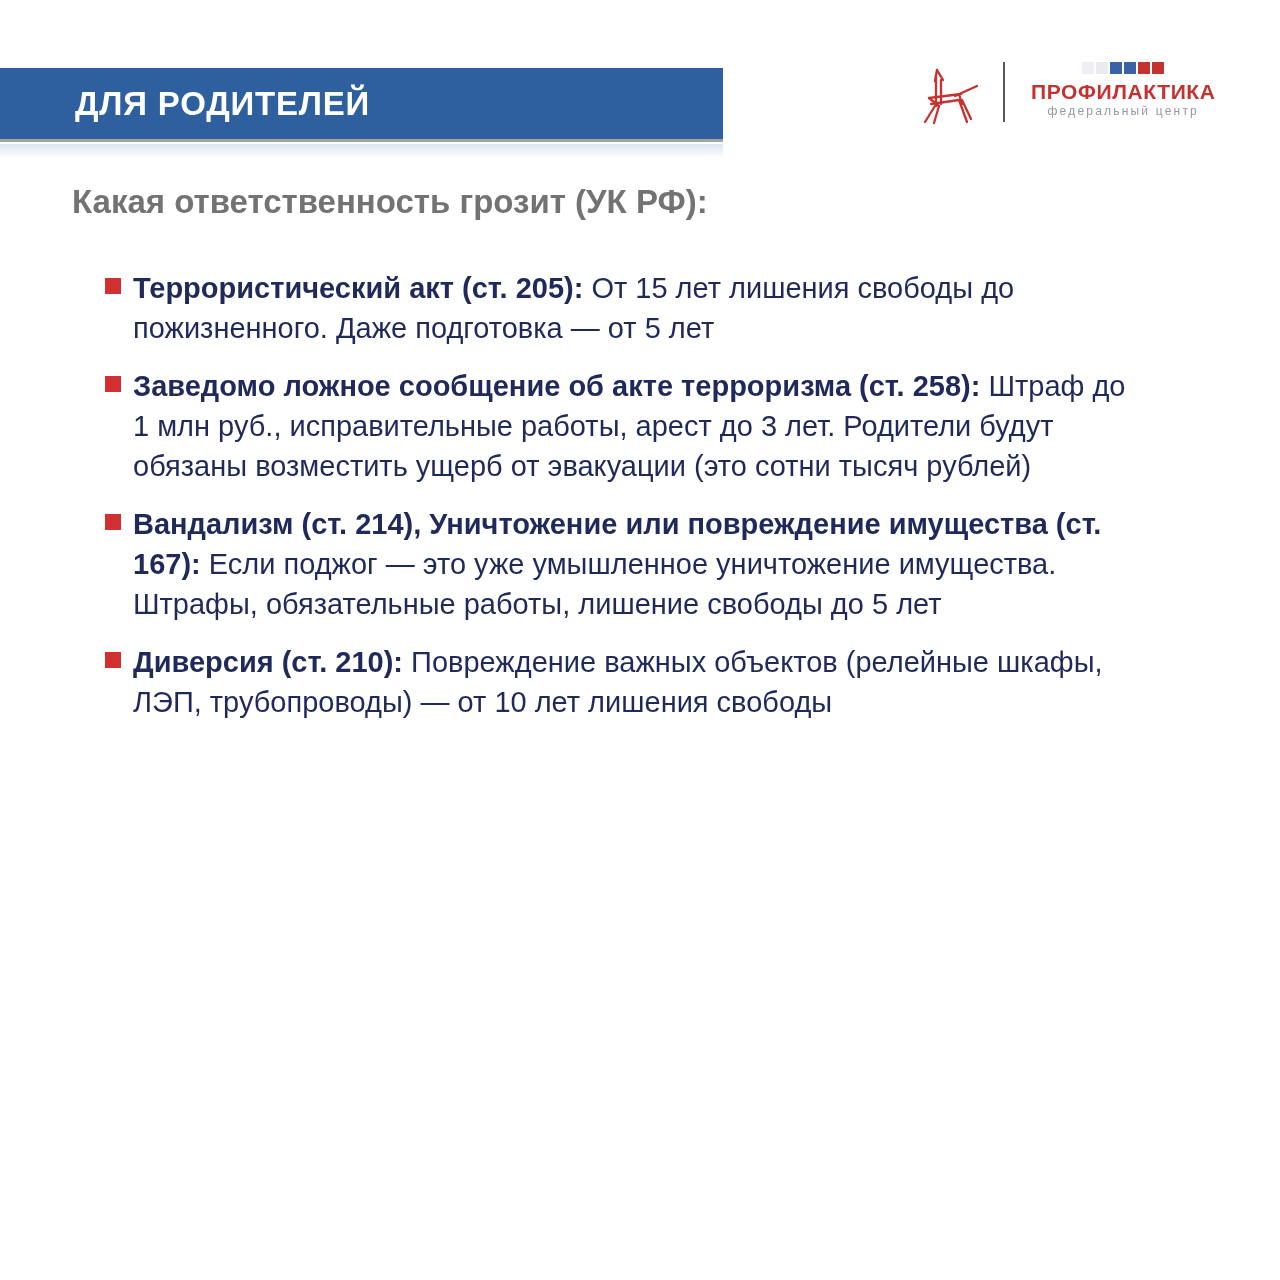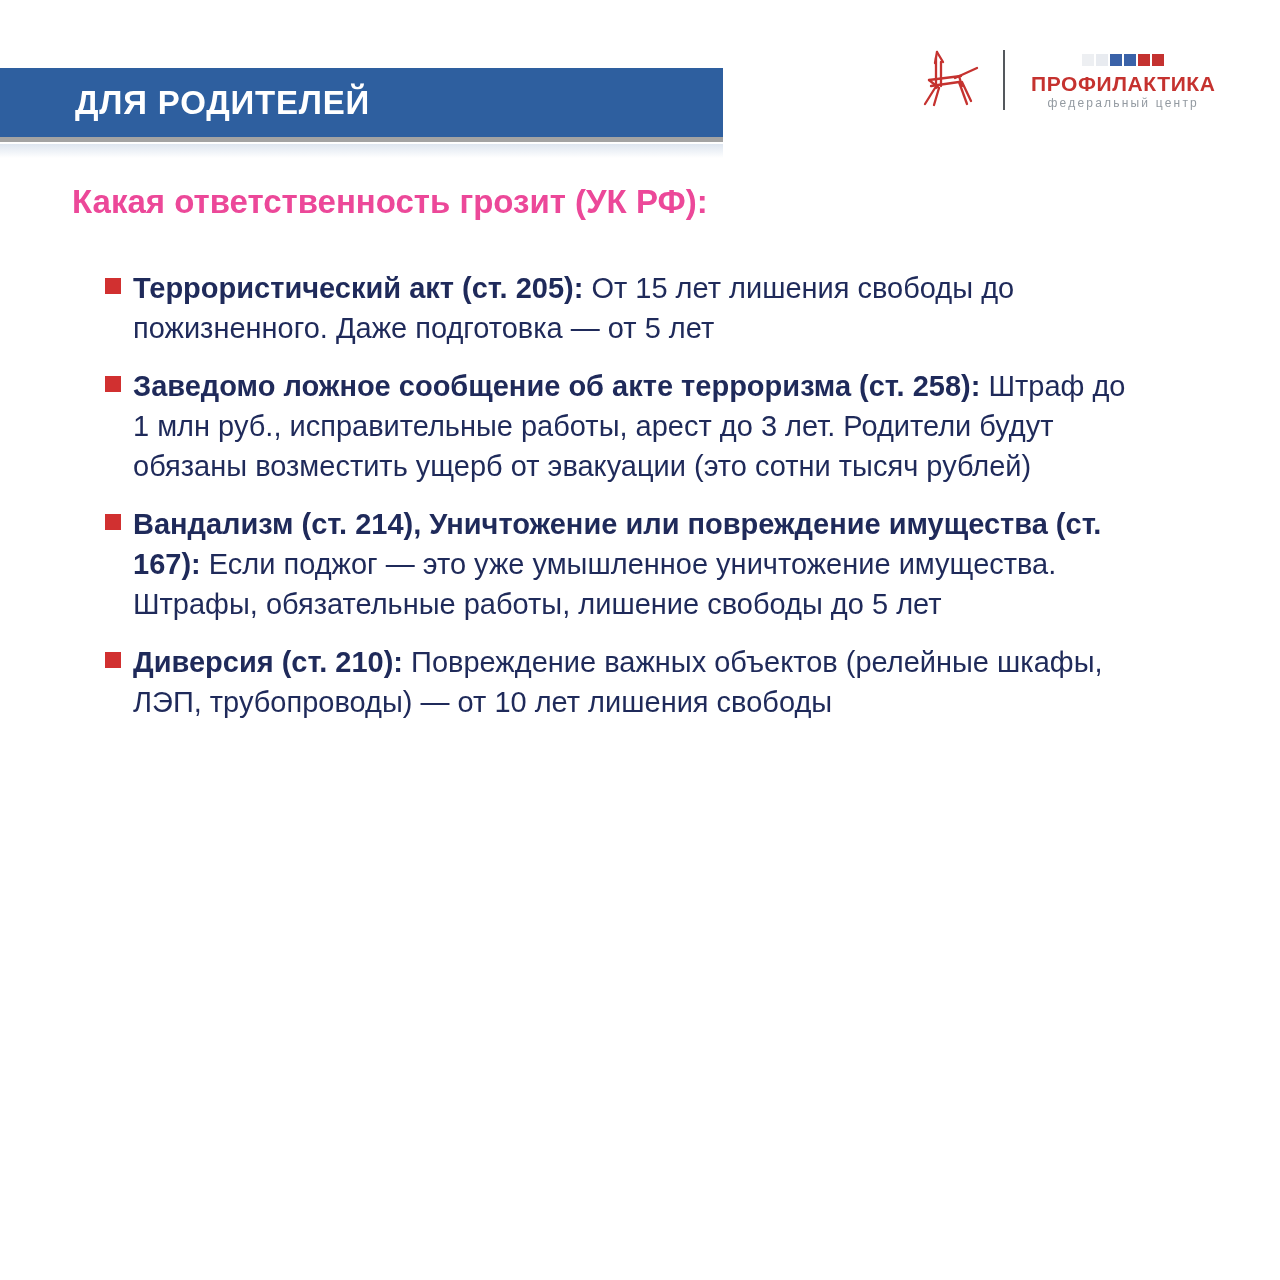--- a/index.html
+++ b/index.html
@@ -12,21 +12,21 @@
     overflow: hidden;
     font-family: "Liberation Sans", "DejaVu Sans", sans-serif;
   }
 
   
   .title-bar {
     position: absolute;
     left: 0; top: 68px;
     width: 723px; height: 74px;
     background: #2e5f9f;
-    border-bottom: 5px solid #a3a3a3;
+    border-bottom: 3px solid #a3a3a3;
     display: flex;
     align-items: center;
     padding-left: 75px;
   }
   .title-bar .title-text {
     color: #ffffff;
     font-size: 33px;
     font-weight: 700;
     letter-spacing: 0.8px;
     white-space: nowrap;
@@ -34,23 +34,23 @@
   .bar-shadow {
     position: absolute;
     left: 0; top: 144px;
     width: 723px; height: 14px;
     background: linear-gradient(to bottom, rgba(46, 95, 159, 0.16), rgba(255, 255, 255, 0));
   }
 
   
   .logo {
     position: absolute;
-    top: 44px; left: 915px;
+    top: 62px; left: 915px;
     display: flex;
-    align-items: flex-end;
+    align-items: flex-start;
   }
   .horse { width: 64px; height: 66px; }
   .logo-divider {
     width: 2px; height: 60px;
     background: #54585d;
     margin: 0 26px 0 24px;
   }
   .logo-right {
     display: flex;
     flex-direction: column;
@@ -73,21 +73,21 @@
     white-space: nowrap;
   }
 
   
   .heading {
     position: absolute;
     left: 72px; top: 180px;
     font-size: 33px;
     line-height: 44px;
     font-weight: 700;
-    color: #ec4899;
+    color: #737373;
   }
 
   
   .liability-list {
     position: absolute;
     left: 105px; top: 268px;
     width: 1110px;
   }
   .item {
     display: flex;

